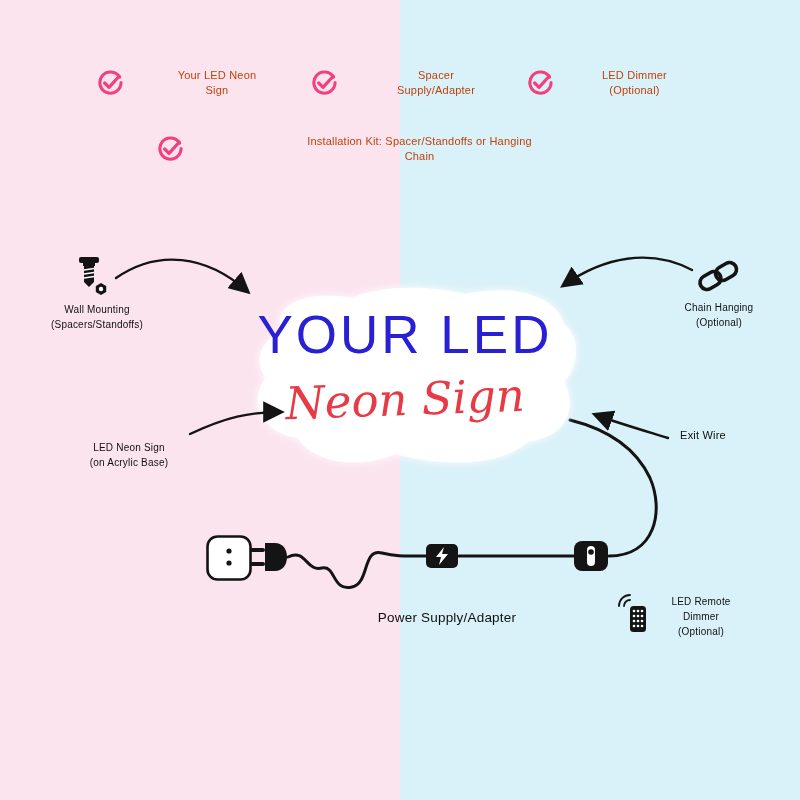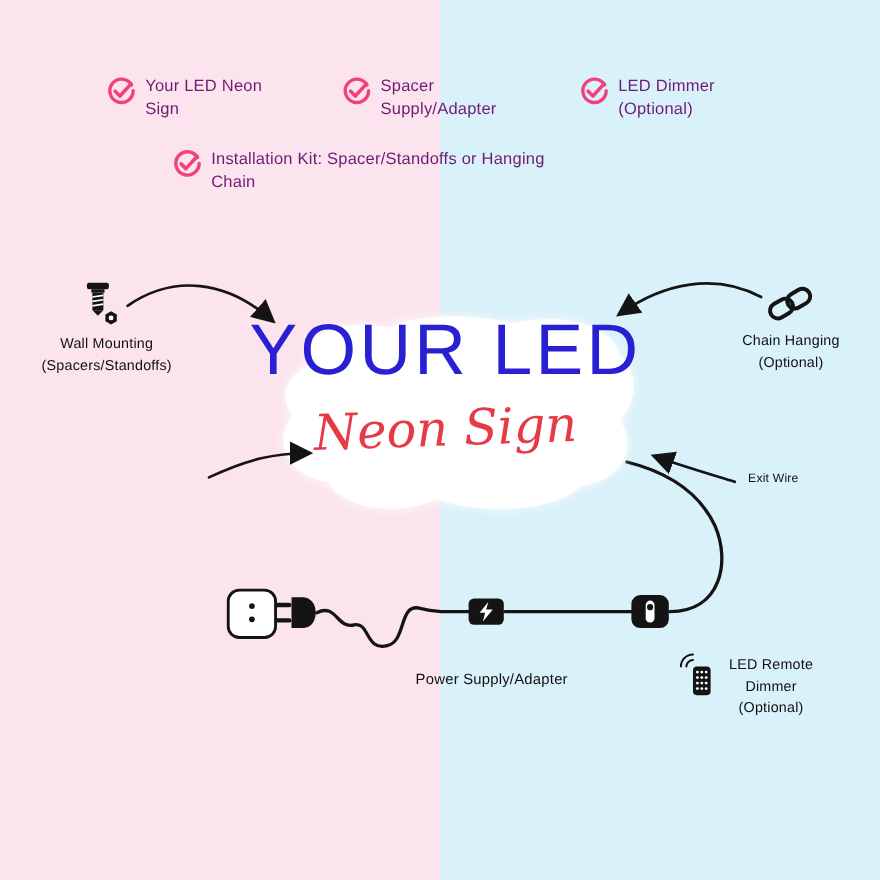--- a/index.html
+++ b/index.html
@@ -6,30 +6,30 @@
   .stage{position:relative;width:800px;height:800px;overflow:hidden;
          font-family:"Liberation Sans",sans-serif;color:#141414}
   .bg{position:absolute;top:0;height:100%;width:50%}
   .bg-left{left:0;background:#fbe4ee}
   .bg-right{left:50%;background:#d9f1f8}
   svg.layer{position:absolute;left:0;top:0;pointer-events:none}
   .z1{z-index:1}.z4{z-index:4}
 
   .check-item{position:absolute;display:flex;gap:9px;align-items:flex-start;z-index:5}
   .check-item .ck{flex:0 0 auto;margin-top:1px}
-  .check-item .txt{white-space:pre-line;font-size:15px;
-                   line-height:1.4;letter-spacing:.2px;color:#701a75}
+  .check-item .txt{white-space:pre-line;text-align:center;font-size:11px;
+                   line-height:1.4;letter-spacing:.2px;color:#c2410c}
 
   .callout{position:absolute;z-index:5;white-space:pre-line;text-align:center;
-           font-size:13px;line-height:1.5;letter-spacing:.2px;color:#101010}
+           font-size:10px;line-height:1.5;letter-spacing:.2px;color:#101010}
 
   .blob-wrap{position:absolute;left:226px;top:280px;width:358px;height:202px;z-index:2;
              filter:drop-shadow(0 0 5px rgba(255,255,255,.9))}
   .sign-text{position:absolute;left:226px;top:280px;width:358px;z-index:3;text-align:center}
-  .sign-title{font-size:65px;color:#2920d4;letter-spacing:3px;font-weight:400}
+  .sign-title{font-size:53px;color:#2920d4;letter-spacing:3px;margin-top:24px;font-weight:400}
   .sign-sub{font-family:"DejaVu Serif",serif;font-style:italic;font-size:45px;
             color:#e63b46;margin-top:8px;transform:rotate(-2deg)}
 
   .icon{position:absolute;z-index:5}
 </style>
 </head>
 <body>
 
 <div class="stage">
 
@@ -170,20 +170,22 @@
         <circle cx="28" cy="36" r="1.3"></circle>
     </g>
   </svg>
 
   <div class="callout" style="left:6px;top:302px;width:182px">Wall Mounting
 (Spacers/Standoffs)</div>
 
   <div class="callout" style="left:628px;top:300px;width:182px">Chain Hanging
 (Optional)</div>
 
+  <div class="callout" style="left:33px;top:440px;width:192px">LED Neon Sign
+(on Acrylic Base)</div>
 
   <div class="callout" style="left:650px;top:427px;width:106px;font-size:11px">Exit Wire</div>
 
   <div class="callout" style="left:325px;top:608px;width:244px;font-size:13.5px">Power Supply/Adapter</div>
 
   <div class="callout" style="left:642px;top:594px;width:118px">LED Remote
 Dimmer
 (Optional)</div>
 
 </div>

